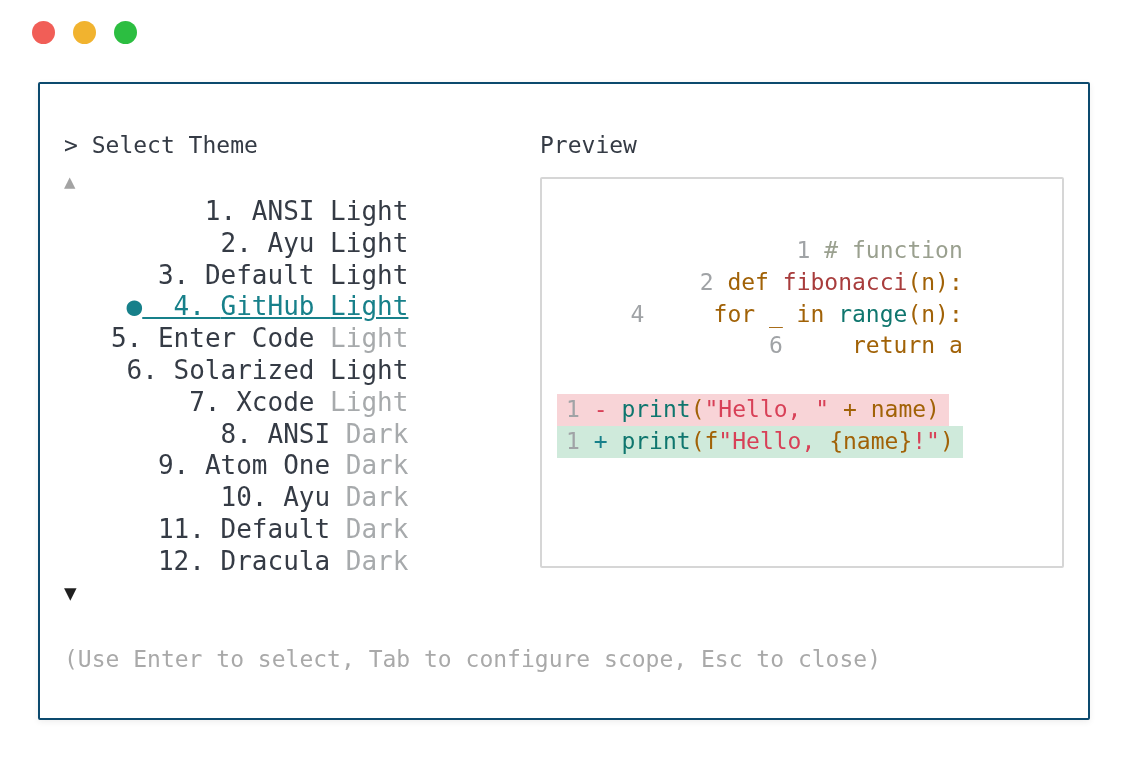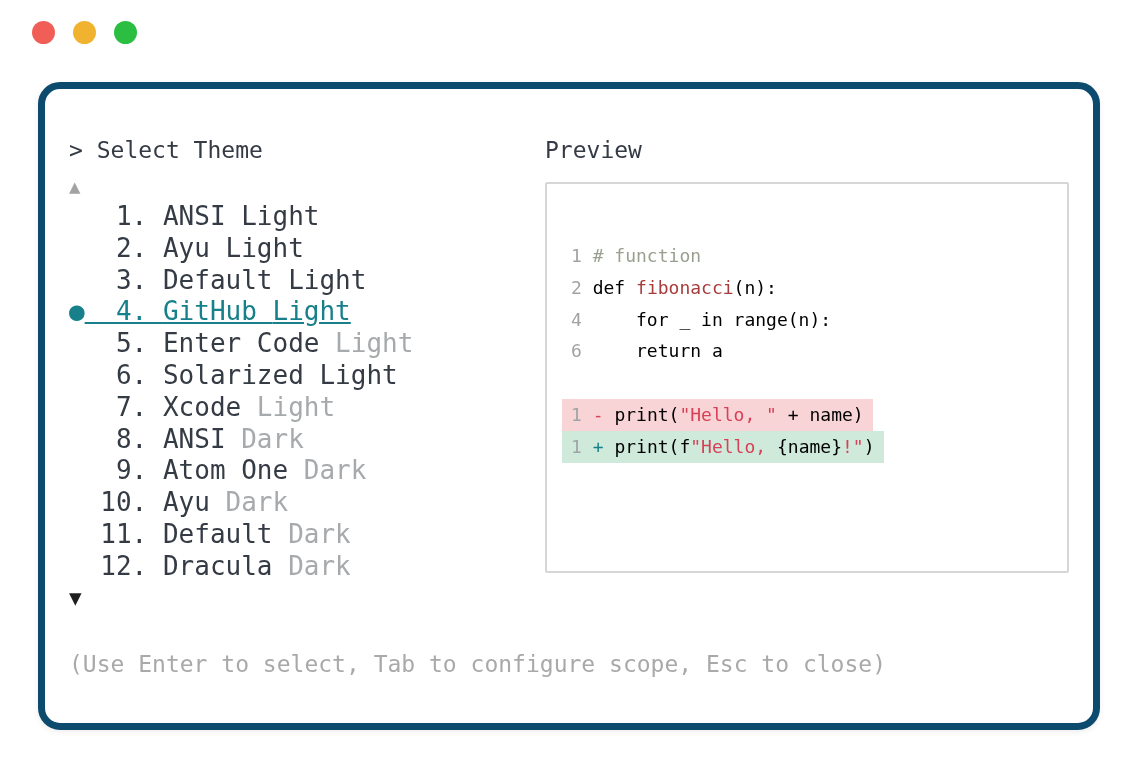--- a/index.html
+++ b/index.html
@@ -8,52 +8,53 @@
     font-family:"DejaVu Sans Mono","Liberation Mono",monospace;
     overflow:hidden;
   }
   .tl{position:absolute;top:21px;width:23px;height:23px;border-radius:50%;cursor:pointer;}
   .tl.close{left:32px;}
   .tl.min{left:73px;}
   .tl.max{left:114px;}
 
   .window{
     position:absolute;left:38px;top:82px;width:1048px;height:634px;
-    background:#fff;border:7px solid #0c4a6e;border-radius:22px;
+    background:#fff;border:2px solid #0c4a6e;border-radius:2px;
     box-shadow:0 2px 6px rgba(0,0,0,0.07);
+    text-align:right;
   }
   .mono{white-space:pre;font-size:23px;line-height:31.8px;color:#353b45;}
 
   .prompt{position:absolute;left:24px;top:46px;}
   .up-arrow{position:absolute;left:24px;top:84px;color:#a3a3a3;font-size:19px;line-height:26px;}
   .down-arrow{position:absolute;left:24px;top:494px;color:#1f1f1f;font-size:21px;line-height:31.8px;}
   .theme-list{position:absolute;left:24px;top:112px;}
   .trow{white-space:pre;font-size:26px;line-height:31.8px;height:31.8px;color:#353b45;cursor:pointer;}
   .trow .marker{display:inline-block;width:1ch;color:#17808a;}
   .trow .gray{color:#a7aaac;}
   .trow.selected, .trow.selected .gray{color:#17808a;text-decoration:underline;}
 
   .help{position:absolute;left:24px;top:560px;color:#a9a9a9;}
 
   .preview-label{position:absolute;left:500px;top:46px;}
   .preview-box{
     position:absolute;left:500px;top:93px;width:520px;height:387px;
     background:#fff;border:2px solid #d6d6d6;border-radius:2px;
   }
   .code{position:absolute;left:24px;top:56px;}
-  .crow{white-space:pre;font-size:18px;line-height:31.8px;height:31.8px;color:#353b45;}
+  .crow{white-space:pre;font-size:23px;line-height:31.8px;height:31.8px;color:#353b45;}
   .crow.hl{width:fit-content;padding:0 9px;margin-left:-9px;}
   .line-del{background:#f8d4d7;}
   .line-add{background:#cfeadb;}
 
   .tk-num{color:#a0a3a6;}
-  .tk-plain{color:#000000;}
+  .tk-plain{color:#a16207;}
   .tk-comment{color:#9aa08f;}
   .tk-fn{color:#a83c3c;}
-  .tk-builtin{color:#000000;}
+  .tk-builtin{color:#0f766e;}
   .tk-number{color:#17808a;}
   .tk-str{color:#d84057;}
   .tk-del{color:#d84057;}
   .tk-add{color:#17808a;}
 </style>
 </head>
 <body>
 
 <span class="tl close" style="background: rgb(241, 94, 87);"></span>
 <span class="tl min" style="background: rgb(241, 179, 47);"></span>

